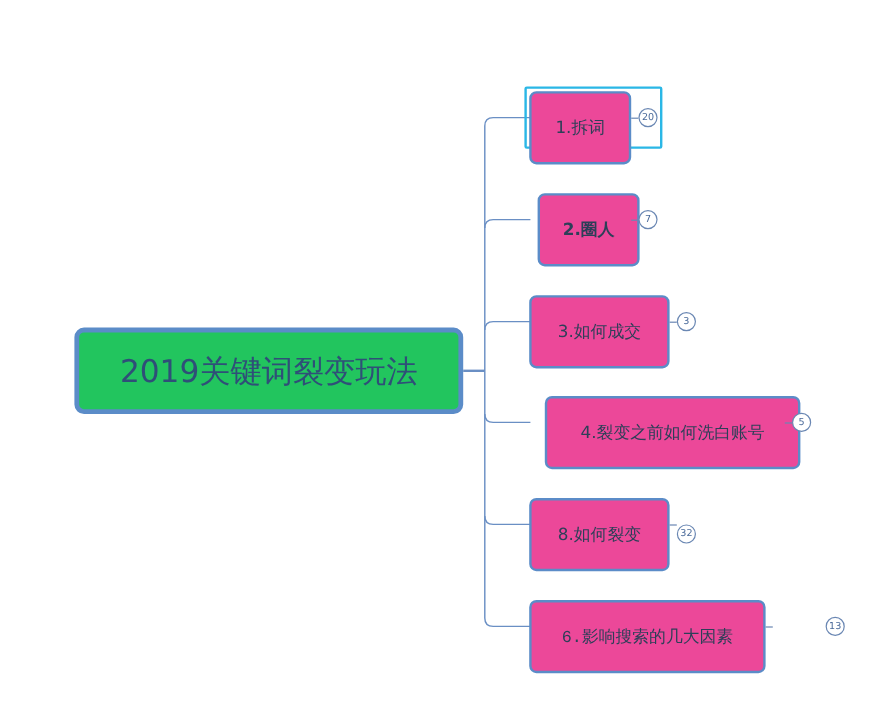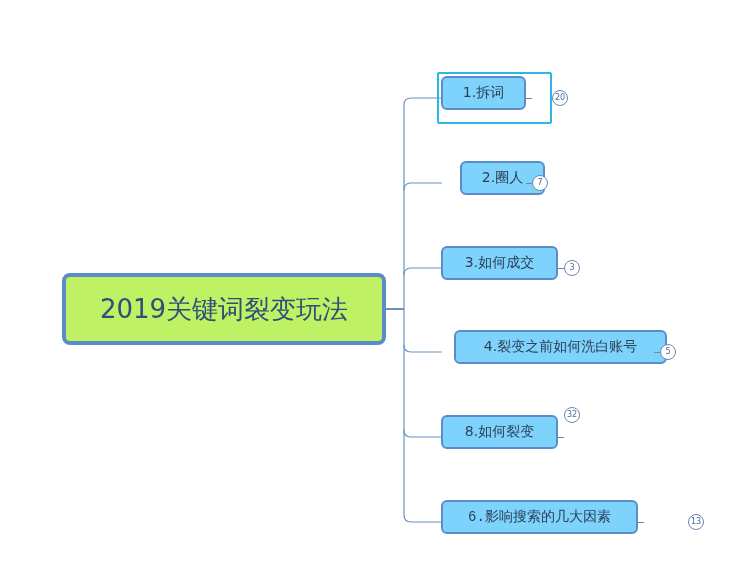--- a/index.html
+++ b/index.html
@@ -4,27 +4,27 @@
 <style>
   html, body { margin:0; padding:0; }
   body {
     width:747px; height:588px; background:#ffffff; position:relative; overflow:hidden;
     font-family: "DejaVu Sans", "Liberation Sans", sans-serif;
   }
   .canvas { position:absolute; left:0; top:0; width:747px; height:588px; }
   svg.lines { position:absolute; left:0; top:0; }
   .root {
     position:absolute; left:62px; top:273px; width:324px; height:72px;
-    background:#bef264; border:4px solid #5b8cc8; border-radius:8px;
+    background:#22c55e; border:4px solid #5b8cc8; border-radius:8px;
     display:flex; align-items:center; justify-content:center;
     color:#2f4f78; font-size:26px; box-sizing:border-box;
   }
   .topic {
-    position:absolute; height:34px; box-sizing:border-box;
-    background:#7dd3fc; border:2px solid #5b8cc8; border-radius:6px;
+    position:absolute; height:61px; box-sizing:border-box;
+    background:#ec4899; border:2px solid #5b8cc8; border-radius:6px;
     display:flex; align-items:center; justify-content:center;
     color:#2d3f58; font-size:14px;
   }
   .selected-frame {
     position:absolute; border:2px solid #2ab7e6; border-radius:2px; box-sizing:border-box;
   }
   .badge {
     position:absolute; width:14px; height:14px; border:1px solid #6a87b3; border-radius:50%;
     background:#fff; color:#4a6a9a; font-size:8px; line-height:14px; text-align:center;
     box-sizing:content-box;
@@ -51,25 +51,25 @@
 
   <div class="root">
     <span>2019关键词裂变玩法</span>
   </div>
 
   <div class="selected-frame" style="left:437px;top:72px;width:115px;height:52px;"></div>
   <div class="topic" style="left:441px;top:76px;width:85px;">
     <span>1.拆词</span>
   </div>
   <div class="badge-line" style="left:526px;top:98px;"></div>
-  <div class="badge" style="left:552px;top:90px;">
+  <div class="badge" style="left:532px;top:90px;">
     <span>20</span>
   </div>
 
-  <div class="topic" style="left:460px;top:161px;width:85px;">
+  <div class="topic" style="left:448px;top:161px;width:85px;font-weight:bold;">
     <span>2.圈人</span>
   </div>
   <div class="badge-line" style="left:526px;top:183px;"></div>
   <div class="badge" style="left:532px;top:175px;">
     <span>7</span>
   </div>
 
   <div class="topic" style="left:441px;top:246px;width:117px;">
     <span>3.如何成交</span>
   </div>
@@ -83,21 +83,21 @@
   </div>
   <div class="badge-line" style="left:654px;top:352px;"></div>
   <div class="badge" style="left:660px;top:344px;">
     <span>5</span>
   </div>
 
   <div class="topic" style="left:441px;top:415px;width:117px;">
     <span>8.如何裂变</span>
   </div>
   <div class="badge-line" style="left:558px;top:437px;"></div>
-  <div class="badge" style="left:564px;top:407px;">
+  <div class="badge" style="left:564px;top:437px;">
     <span>32</span>
   </div>
 
   <div class="topic" style="left:441px;top:500px;width:197px;font-family:Liberation Mono, monospace;">
     <span>6.影响搜索的几大因素</span>
   </div>
   <div class="badge-line" style="left:638px;top:522px;"></div>
   <div class="badge" style="left:644px;top:514px;margin-left:44px;">
     <span>13</span>
   </div>

